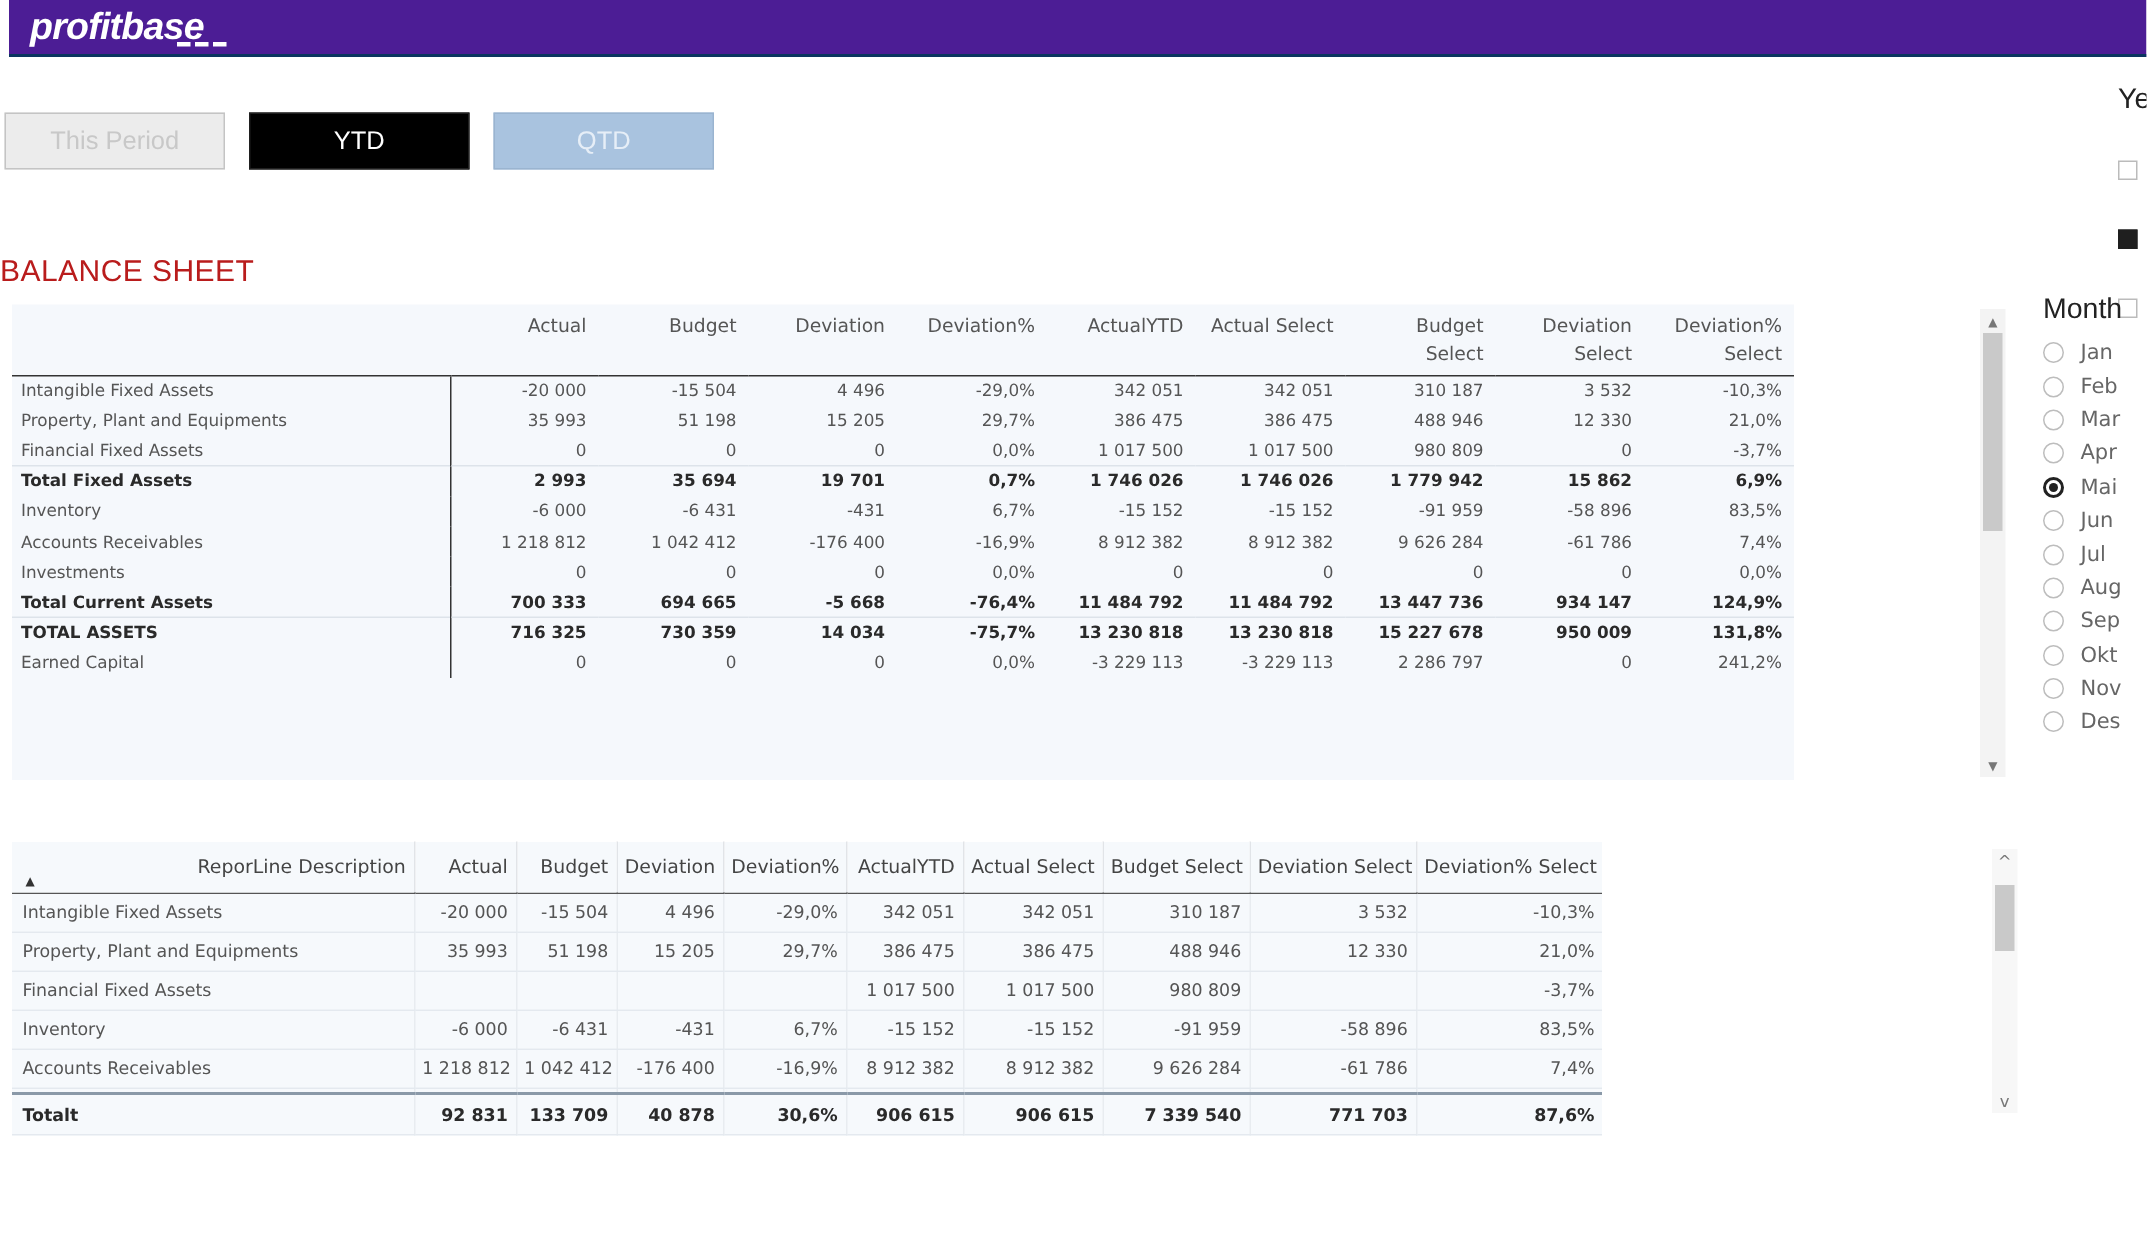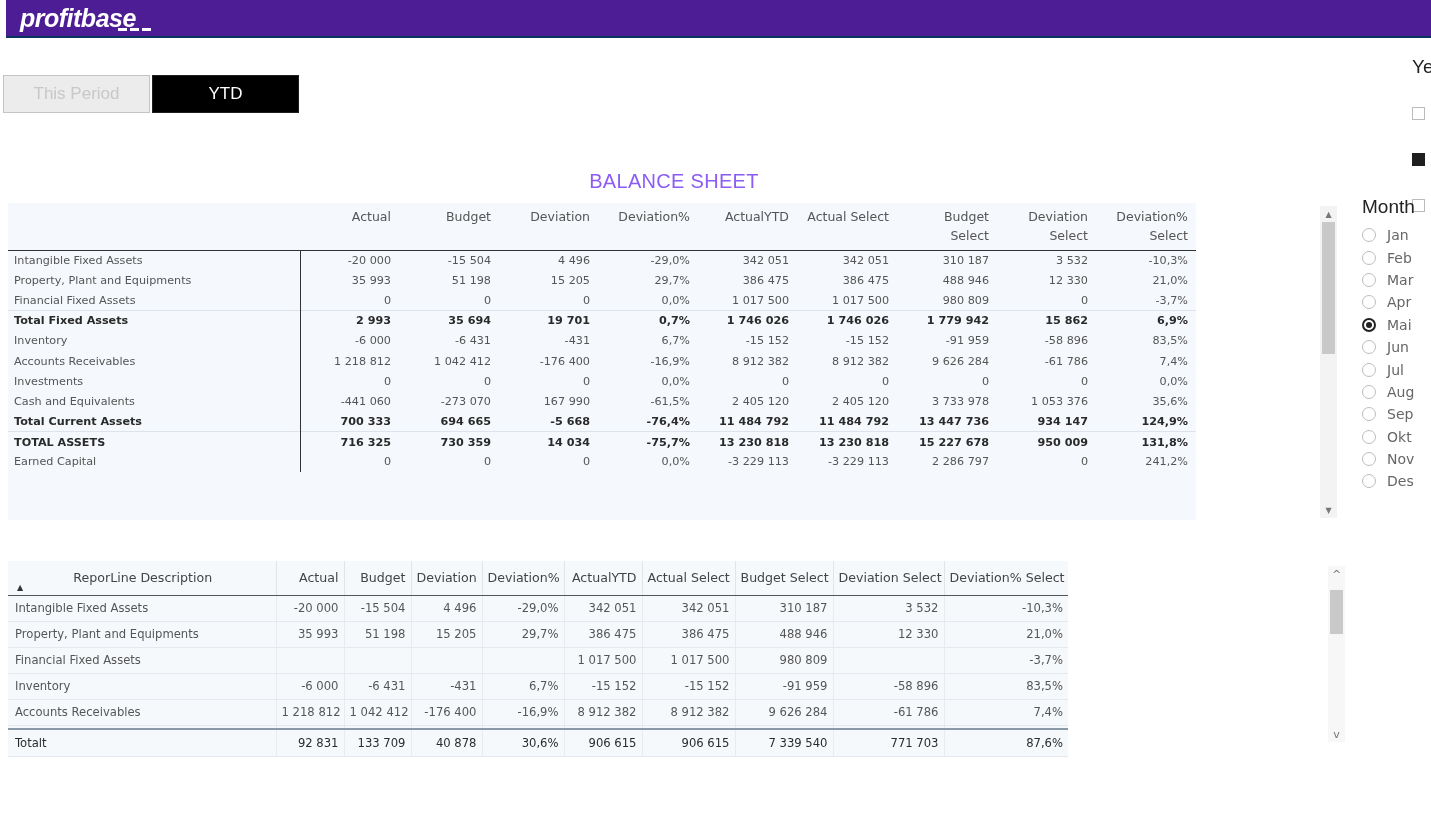--- a/index.html
+++ b/index.html
@@ -4,21 +4,21 @@
 <style>
   * { box-sizing: border-box; margin: 0; padding: 0; }
   html, body { width: 1431px; height: 830px; background: #ffffff; overflow: hidden; }
   body { font-family: "DejaVu Sans", "Liberation Sans", sans-serif; color: #333; position: relative; }
 
   .topbar { position: absolute; left: 6px; top: 0; width: 1425px; height: 38px; background: #4c1d95; border-bottom: 2px solid #0a3560; }
   .logo { position: absolute; left: 14px; top: 4px; color: #fff; font-family: "Liberation Sans", sans-serif; font-style: italic; font-weight: bold; font-size: 25px; letter-spacing: -0.5px; }
   .logo-dots { position: absolute; left: 112px; top: 28px; display: flex; gap: 3px; }
   .logo-dots span { width: 9px; height: 3px; background: #fff; display: block; }
 
-  .period-btns { position: absolute; left: 3px; top: 75px; display: flex; gap: 2px; text-align: center; }
+  .period-btns { position: absolute; left: 3px; top: 75px; display: flex; gap: 16px; text-align: center; }
   .pbtn { width: 147px; height: 38px; font-family: "Liberation Sans", sans-serif; font-size: 17px; display: flex; align-items: center; justify-content: center; cursor: pointer; }
   .pbtn.this { background: #ececec; color: #c8c8c8; border: 1px solid #c4c4c4; }
   .pbtn.ytd { background: #000000; color: #fff; border: 1px solid #1f1f1f; }
   .pbtn.qtd { background: #a9c3df; color: #e6eef7; border: 1px solid #9ab4d0; }
 
   .slicer-year { position: absolute; left: 1412px; top: 56px; }
   .slicer-title { font-family: "Liberation Sans", sans-serif; font-size: 19px; color: #222; margin-bottom: 12px; }
   .year-item { display: flex; align-items: center; height: 22px; font-size: 14px; color: #666; margin-top: 24px; }
   .chk { width: 13px; height: 13px; border: 1px solid #bbb; margin-right: 10px; background: #fff; }
   .chk.on { background: #1f1f1f; border-color: #1f1f1f; }
@@ -27,57 +27,58 @@
   .slicer-month .slicer-title { margin-left: 0; margin-bottom: 6px; }
   .month-item { display: flex; align-items: center; height: 22.4px; font-size: 14px; color: #666; }
   .radio { width: 14px; height: 14px; border: 1.5px solid #bdbdbd; border-radius: 50%; margin-right: 11px; background: #fff; position: relative; }
   .radio.on { border: 2px solid #222; }
   .radio.on::after { content: ""; position: absolute; left: 2px; top: 2px; width: 6px; height: 6px; border-radius: 50%; background: #222; }
 
   .vscroll { position: absolute; width: 17px; background: #f3f3f3; }
   .vscroll .arrow { height: 16px; display: flex; align-items: center; justify-content: center; font-size: 8px; color: #777; }
   .vscroll .thumb { background: #c9c9c9; margin: 0 2px; }
 
-  .bs-title { position: absolute; left: 0; width: 1348px; top: 170px; text-align: center; font-family: "Liberation Sans", sans-serif; font-size: 20px; color: #8b5cf6; letter-spacing: 0.3px; }
+  .bs-title { position: absolute; left: 0; width: 1348px; top: 170px; text-align: left; font-family: "Liberation Sans", sans-serif; font-size: 20px; color: #b91c1c; letter-spacing: 0.3px; }
 
   .bs { position: absolute; left: 8px; top: 203px; width: 1188px; height: 317px; background: #f5f8fc; font-size: 11.2px; }
   .bs table { border-collapse: collapse; width: 100%; table-layout: fixed; }
   .bs th { font-weight: normal; color: #555; text-align: right; vertical-align: top; padding: 4px 8px 0 6px; height: 47px; font-size: 12.5px; border-bottom: 1.5px solid #333; line-height: 19px; }
   .bs td { height: 20.2px; padding: 0 8px 0 6px; text-align: right; color: #555; white-space: nowrap; }
   .bs td.lbl { text-align: left; border-right: 1.5px solid #333; }
   .bs tr.bold td { font-weight: bold; color: #2a2a2a; }
   .bs tr.sep td { border-top: 1px solid #dde3ea; }
 
   .rt { position: absolute; left: 8px; top: 561px; width: 1060px; font-size: 11.6px; }
   .rt table { border-collapse: collapse; width: 100%; table-layout: fixed; }
   .rt th { font-weight: normal; color: #444; text-align: right; height: 34px; padding: 0 5px; font-size: 12.6px; border-bottom: 1.5px solid #555; background: #f6f9fc; border-right: 1px solid #e1e4e8; white-space: nowrap; position: relative; }
-  .rt th.lbl { text-align: center; padding-left: 7px; }
+  .rt th.lbl { text-align: right; padding-left: 7px; }
   .rt th:last-child { border-right: none; }
   .sort-caret { position: absolute; left: 9px; bottom: 3px; font-size: 8px; color: #333; }
   .rt td { height: 26px; padding: 0 5px; text-align: right; color: #555; border-bottom: 1px solid #e4e9ef; background: #f6f9fc; border-right: 1px solid #e8ecf0; white-space: nowrap; }
   .rt td.lbl { text-align: left; padding-left: 7px; }
   .rt td:last-child { border-right: none; }
-  .rt tr.total td { font-weight: normal; color: #2a2a2a; border-top: 2px solid #8a99a8; height: 27px; background: #f6f9fc; }
+  .rt tr.total td { font-weight: bold; color: #2a2a2a; border-top: 2px solid #8a99a8; height: 27px; background: #f6f9fc; }
   .rt tr.spacer td { height: 4px; border-bottom: none; }
 </style>
 </head>
 <body>
 
 <div class="topbar">
   <div class="logo">profitbase</div>
   <div class="logo-dots">
       <span></span>
       <span></span>
       <span></span>
     </div>
 </div>
 
 <div class="period-btns">
   <div class="pbtn this">This Period</div>
   <div class="pbtn ytd">YTD</div>
+  <div class="pbtn qtd">QTD</div>
 </div>
 
 <div class="slicer-year">
   <div class="slicer-title">Year</div>
   <div class="year-item">
     <span class="chk"></span>
     <span>2017</span>
   </div>
   <div class="year-item">
     <span class="chk on"></span>
@@ -248,32 +249,20 @@
           <td class="lbl">Investments</td>
           <td>0</td>
           <td>0</td>
           <td>0</td>
           <td>0,0%</td>
           <td>0</td>
           <td>0</td>
           <td>0</td>
           <td>0</td>
           <td>0,0%</td>
-        </tr>
-        <tr>
-          <td class="lbl">Cash and Equivalents</td>
-          <td>-441 060</td>
-          <td>-273 070</td>
-          <td>167 990</td>
-          <td>-61,5%</td>
-          <td>2 405 120</td>
-          <td>2 405 120</td>
-          <td>3 733 978</td>
-          <td>1 053 376</td>
-          <td>35,6%</td>
         </tr>
         <tr class="bold">
           <td class="lbl">Total Current Assets</td>
           <td>700 333</td>
           <td>694 665</td>
           <td>-5 668</td>
           <td>-76,4%</td>
           <td>11 484 792</td>
           <td>11 484 792</td>
           <td>13 447 736</td>

